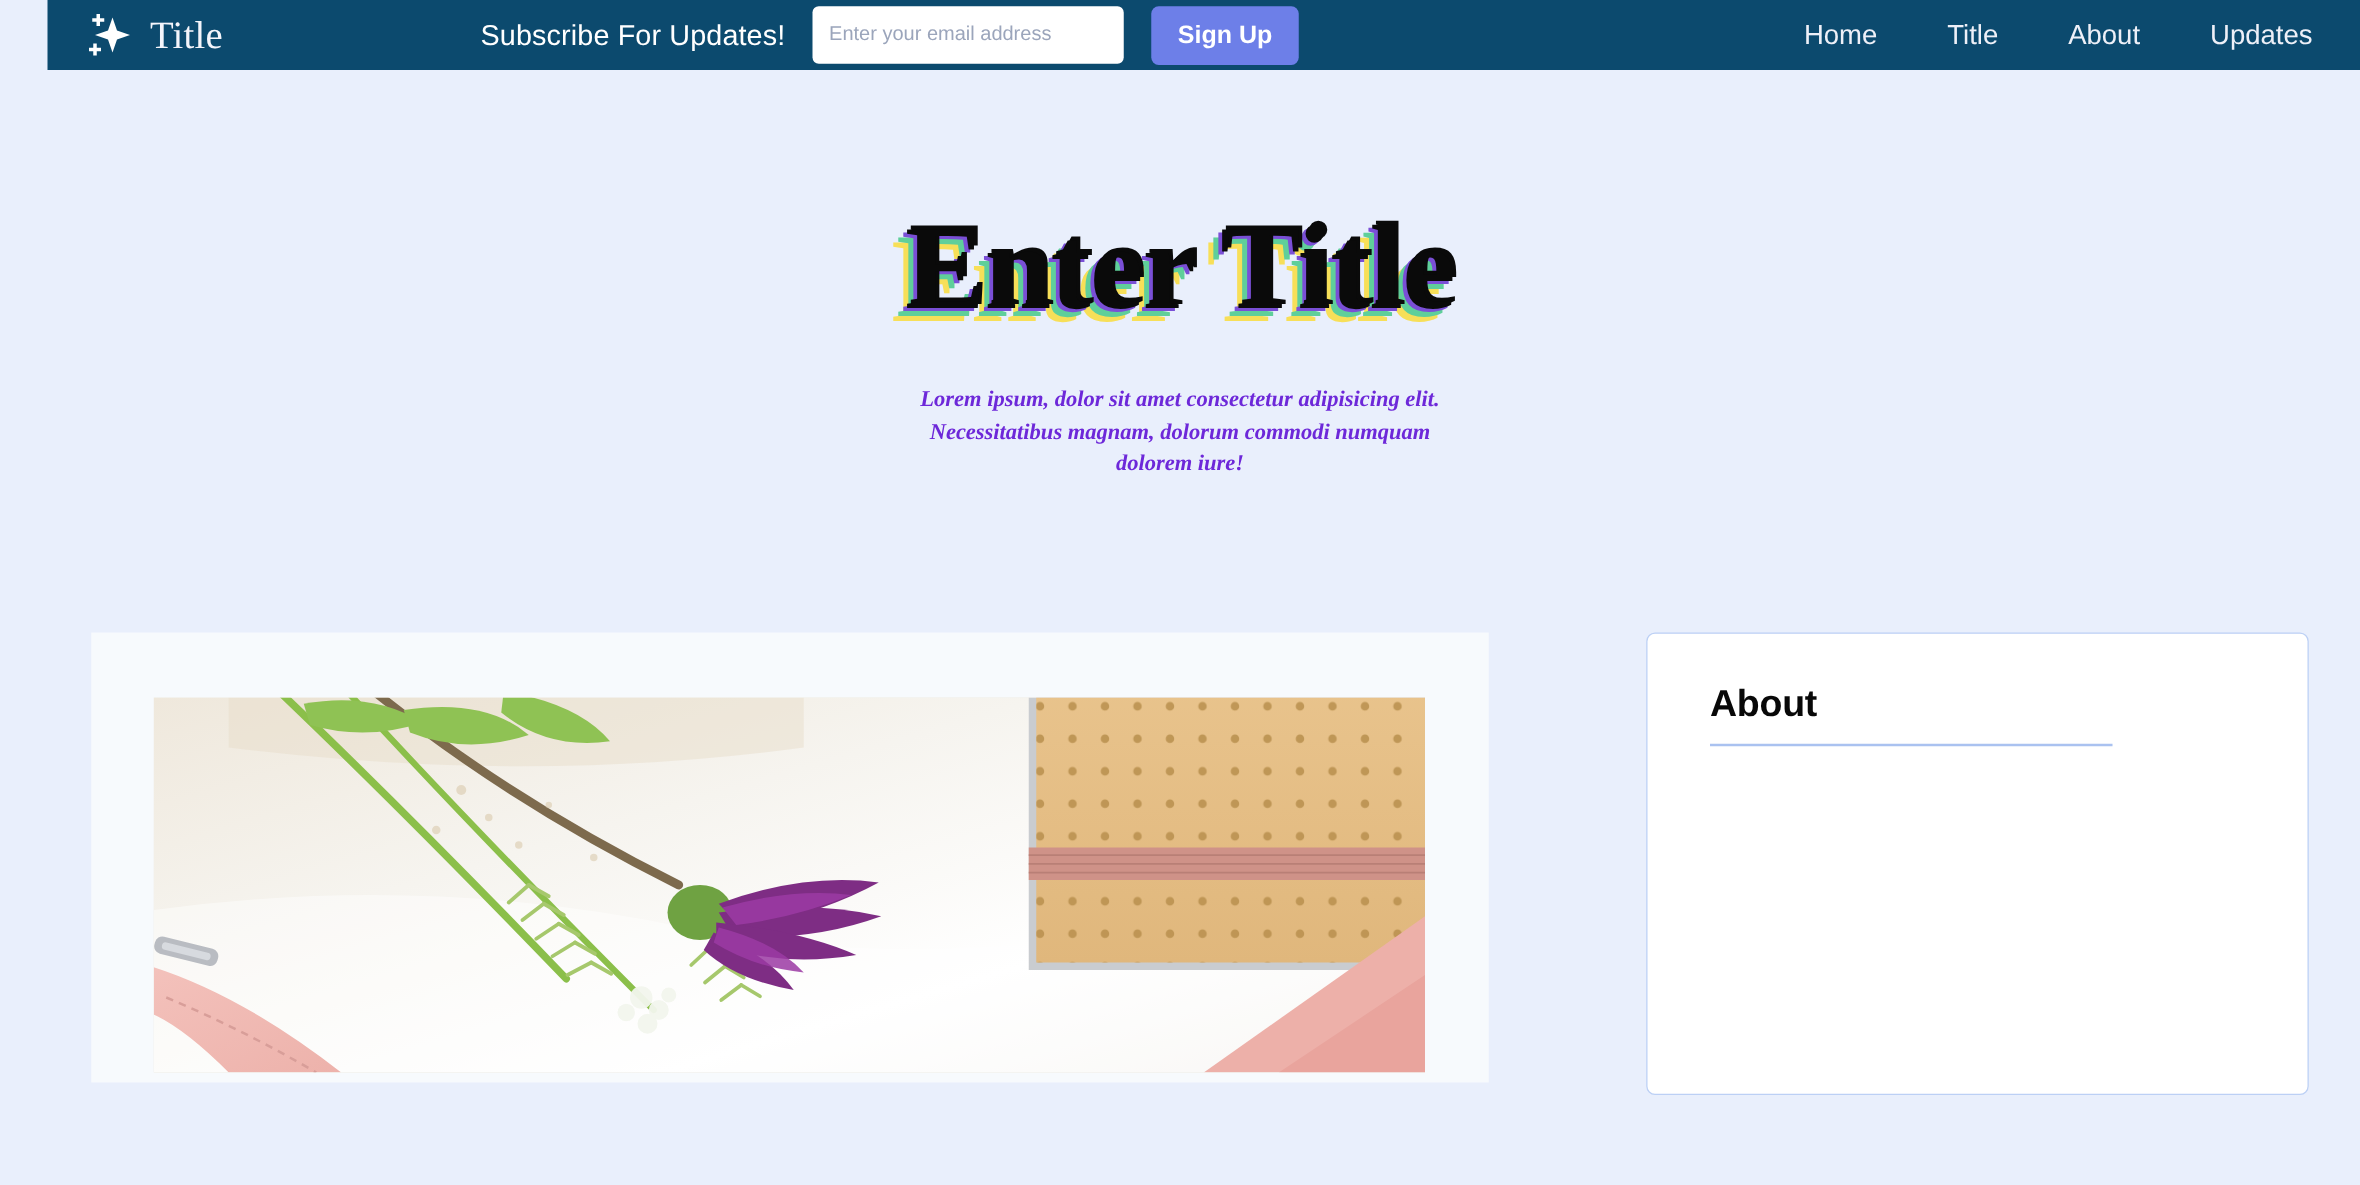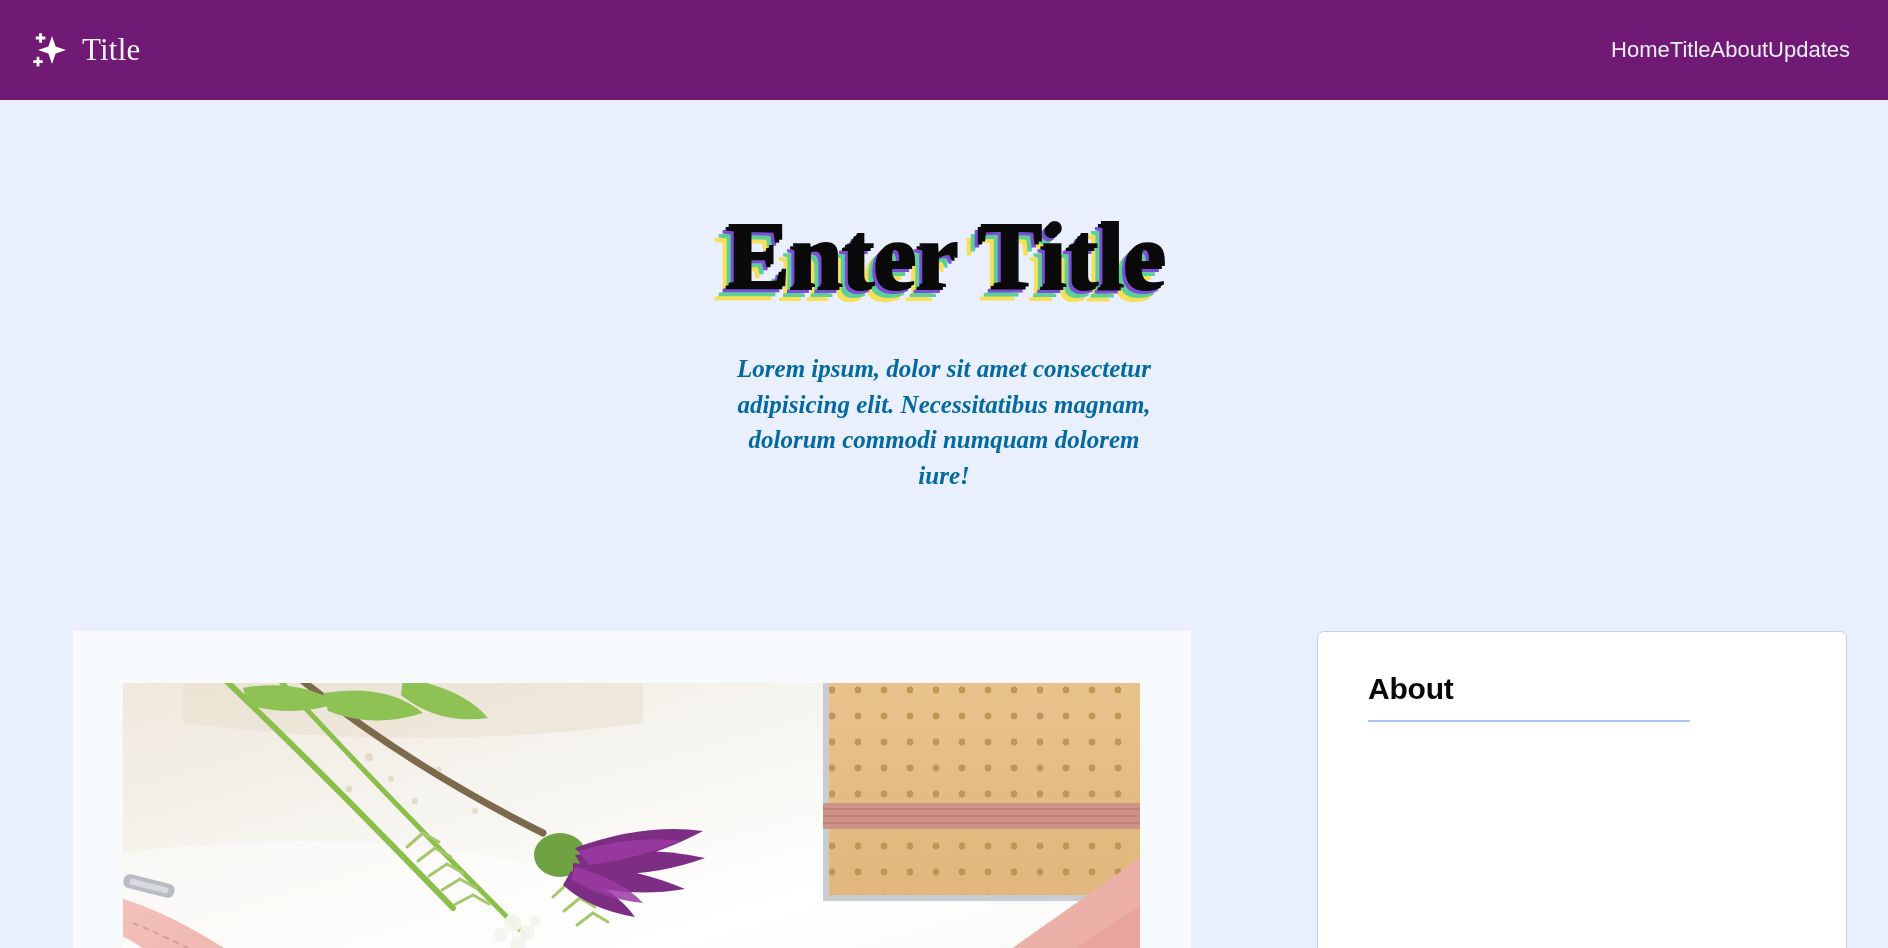--- a/index.html
+++ b/index.html
@@ -10,27 +10,28 @@
     overflow: hidden;
   }
 
   body {
     background: #e9effc;
     font-family: "Liberation Sans", sans-serif;
   }
 
   
   .site-header {
-    height: 100px;
-    background: #701a75;
+    height: 56px;
+    background: #0c4a6e;
     display: flex;
     align-items: center;
     padding: 0 38px 0 26px;
     position: relative;
     z-index: 10;
+    margin-left: 38px;
   }
 
   .brand {
     display: flex;
     align-items: center;
     gap: 16px;
     flex: 0 0 auto;
   }
 
   .brand-icon {
@@ -86,20 +87,21 @@
     font-weight: bold;
     font-family: "Liberation Sans", sans-serif;
     cursor: pointer;
     white-space: nowrap;
   }
 
   .main-nav {
     margin-left: auto;
     display: flex;
     align-items: center;
+    gap: 56px;
   }
 
   .nav-link {
     font-size: 22px;
     color: #eef0f8;
     text-decoration: none;
     white-space: nowrap;
     cursor: pointer;
   }
 
@@ -117,28 +119,28 @@
     color: #0a0a0a;
     letter-spacing: -0.5px;
     text-shadow:
        3px -3px 0 #0a0a0a,
       -3px  3px 0 #7a4fd6,
       -7px  7px 0 #5fcf9a,
      -11px 11px 0 #f7df58;
   }
 
   .hero-subtitle {
-    margin: 45px auto 16px;
+    margin: 45px auto 0;
     max-width: 430px;
     font-family: "Liberation Serif", serif;
     font-weight: bold;
     font-style: italic;
-    font-size: 25px;
+    font-size: 18px;
     line-height: 1.42;
-    color: #0369a1;
+    color: #6d28d9;
   }
 
   
   .content-area {
     display: flex;
     align-items: flex-start;
     gap: 126px;
     padding: 122px 42px 0 73px;
   }
 
@@ -200,20 +202,25 @@
     <span class="brand-icon">
       <svg viewBox="0 0 40 40" xmlns="http://www.w3.org/2000/svg">
         <path d="M26 6 L29.6 16.4 L40 20 L29.6 23.6 L26 34 L22.4 23.6 L12 20 L22.4 16.4 Z" fill="#ffffff"></path>
         <path d="M13.2 3.2 h2.8 v3.4 h3.4 v2.8 h-3.4 v3.4 h-2.8 v-3.4 h-3.4 v-2.8 h3.4 Z" fill="#ffffff"></path>
         <path d="M10.6 26.8 h2.8 v3.4 h3.4 v2.8 h-3.4 v3.4 h-2.8 v-3.4 h-3.4 v-2.8 h3.4 Z" fill="#ffffff"></path>
       </svg>
     </span>
     <span class="brand-title">Title</span>
   </div>
 
+  <div class="subscribe-block">
+    <span class="subscribe-label">Subscribe For Updates!</span>
+    <input class="email-input" type="text" placeholder="Enter your email address" style="">
+    <button class="signup-button">Sign Up</button>
+  </div>
 
   <nav class="main-nav">
     <a class="nav-link" href="#">Home</a>
     <a class="nav-link" href="#">Title</a>
     <a class="nav-link" href="#">About</a>
     <a class="nav-link" href="#">Updates</a>
   </nav>
 
 </header>
 

